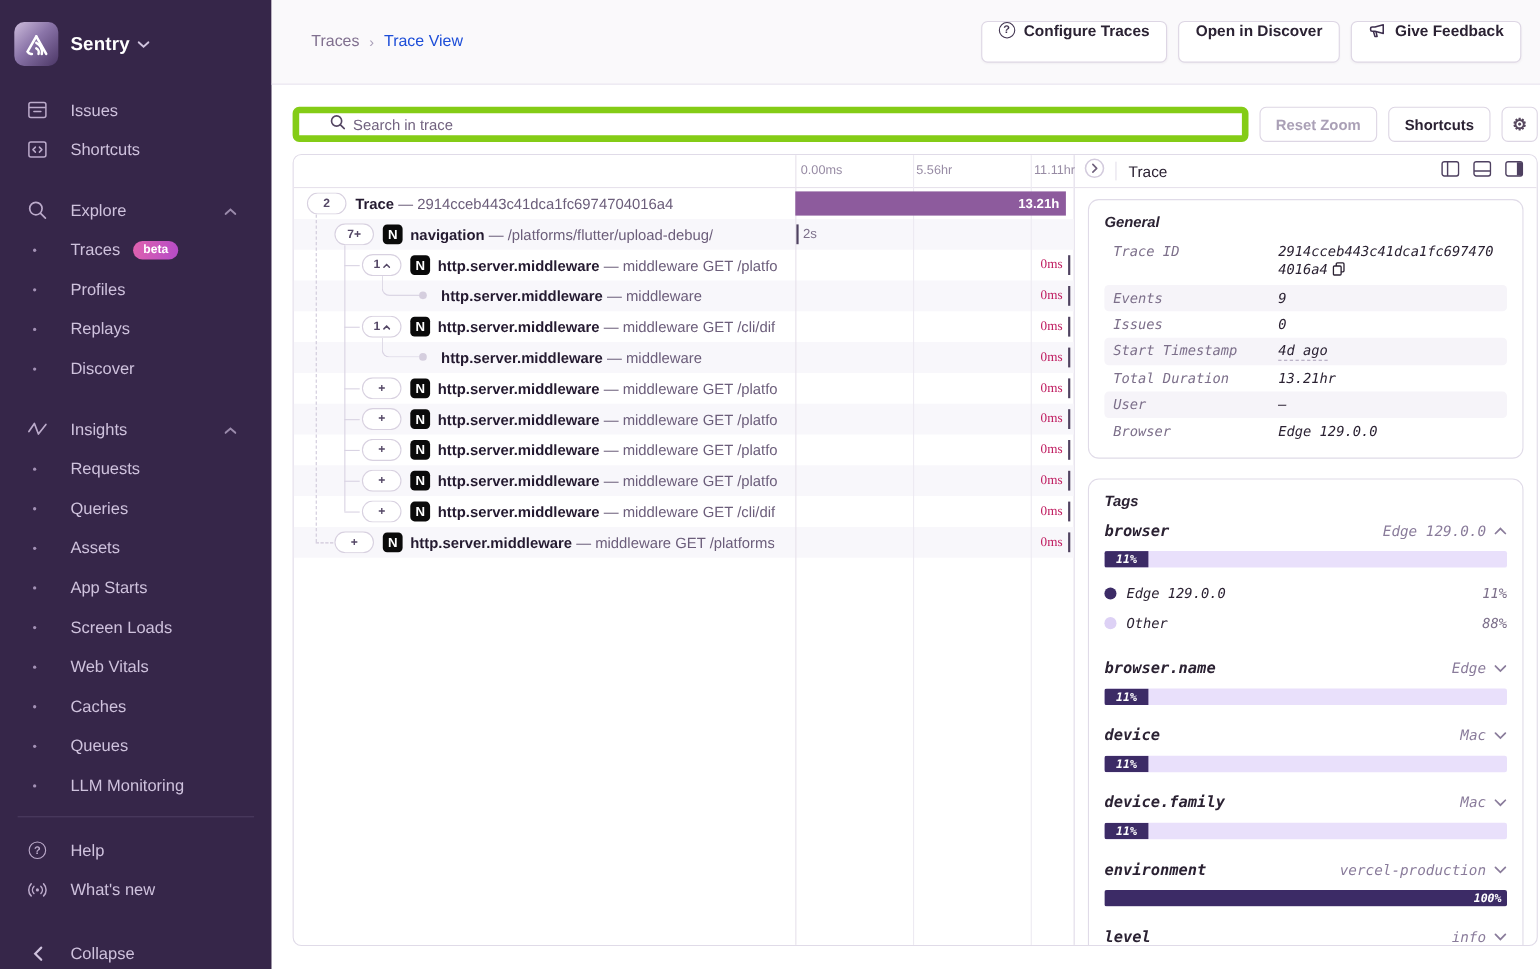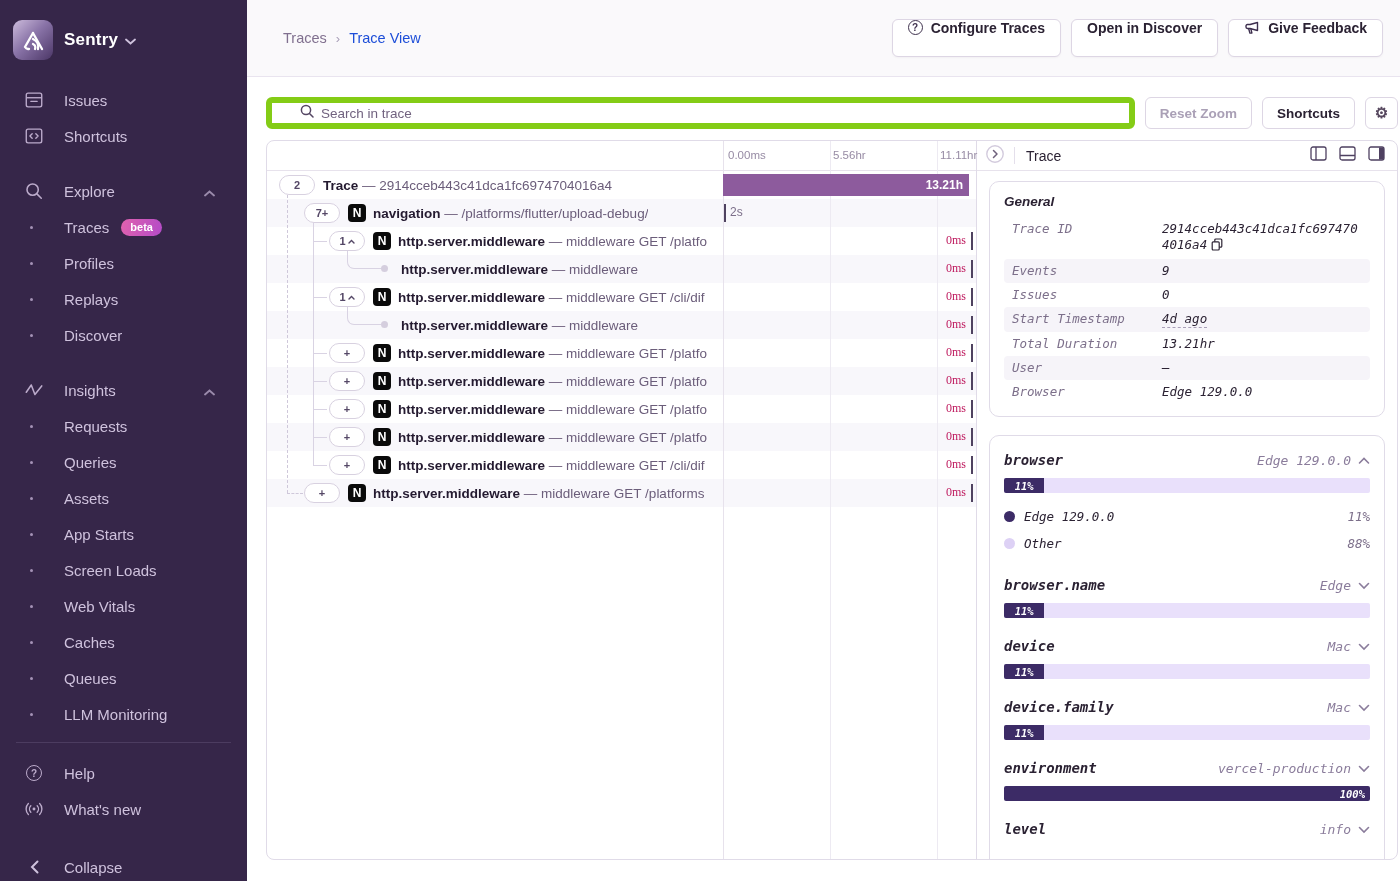--- a/index.html
+++ b/index.html
@@ -559,20 +559,21 @@
                 <span class="k">User</span>
                 <span class="v">—</span>
               </div>
               <div class="kv">
                 <span class="k">Browser</span>
                 <span class="v">Edge 129.0.0</span>
               </div>
             </div>
         </div>
         <div class="card">
+          <div class="card-title">Tags</div>
           <div id="tag-blocks">
               <div class="tag-block">
     <div class="tag-head">
       <span class="tag-name">browser</span>
       <span class="tag-val">Edge 129.0.0 <span><svg width="12" height="8" viewBox="0 0 12 8" fill="none" stroke="#8a7c9b" stroke-width="1.6" stroke-linecap="round">
                         <path d="M1.5 6 L6 1.5 L10.5 6"></path>
                       </svg></span></span>
     </div>
     <div class="tag-bar">
                   <div class="tag-fill" style="width:11%">11%</div>

